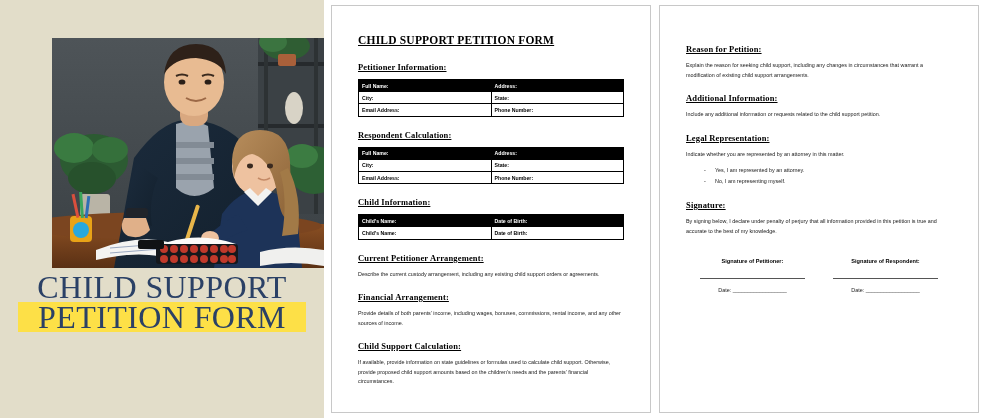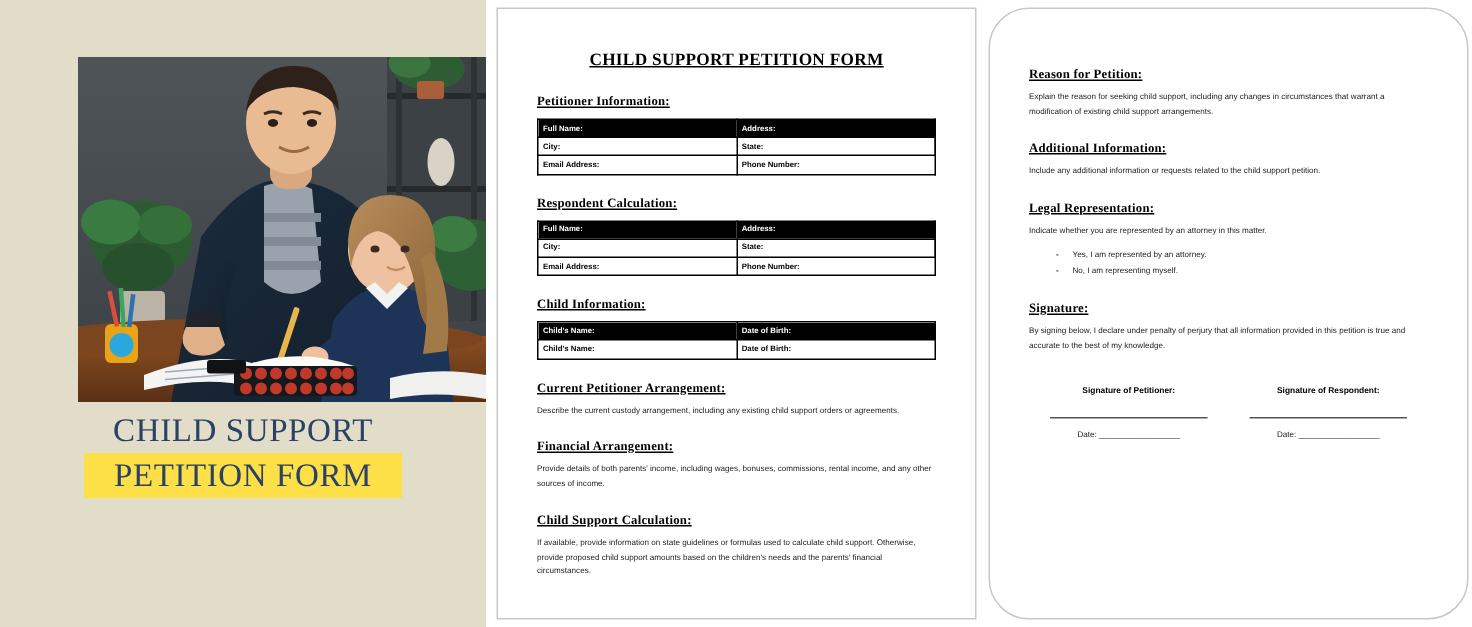--- a/index.html
+++ b/index.html
@@ -19,43 +19,42 @@
   .cover-photo {
     position: absolute; left: 52px; top: 38px; width: 272px; height: 230px;
     overflow: hidden; background: #3c4347;
   }
   .cover-photo svg { display: block; width: 272px; height: 230px; }
   .cover-title {
     position: absolute; left: 0; top: 272px; width: 324px;
     text-align: center;
     font-family: "Liberation Serif", serif;
     color: #2b4166;
-    font-size: 22px;
+    font-size: 32px;
     line-height: 30px;
     letter-spacing: 0.4px;
   }
   .cover-title .line1 { display: block; }
   .cover-title .line2 { display: inline-block; background: #fde047; padding: 0 20px; }
 
   
   .doc-page {
     position: absolute; top: 5px; height: 408px;
     background: #ffffff;
     border: 1px solid #c8c8c8;
     overflow: hidden;
   }
   #page-2 { left: 331px; width: 320px; }
-  #page-3 { left: 659px; width: 320px; border-radius: 27px; }
+  #page-3 { left: 659px; width: 320px; }
 
   .page-inner { padding: 0 26px; }
   #page-2 .page-inner { padding-top: 28px; }
   #page-3 .page-inner { padding-top: 38px; }
 
   .doc-title {
-    text-align: center;
     font-family: "Liberation Serif", serif;
     font-weight: bold;
     font-size: 11.5px;
     text-decoration: underline;
     letter-spacing: 0.2px;
     color: #000;
     margin-bottom: 16px;
   }
 
   .section-heading {

